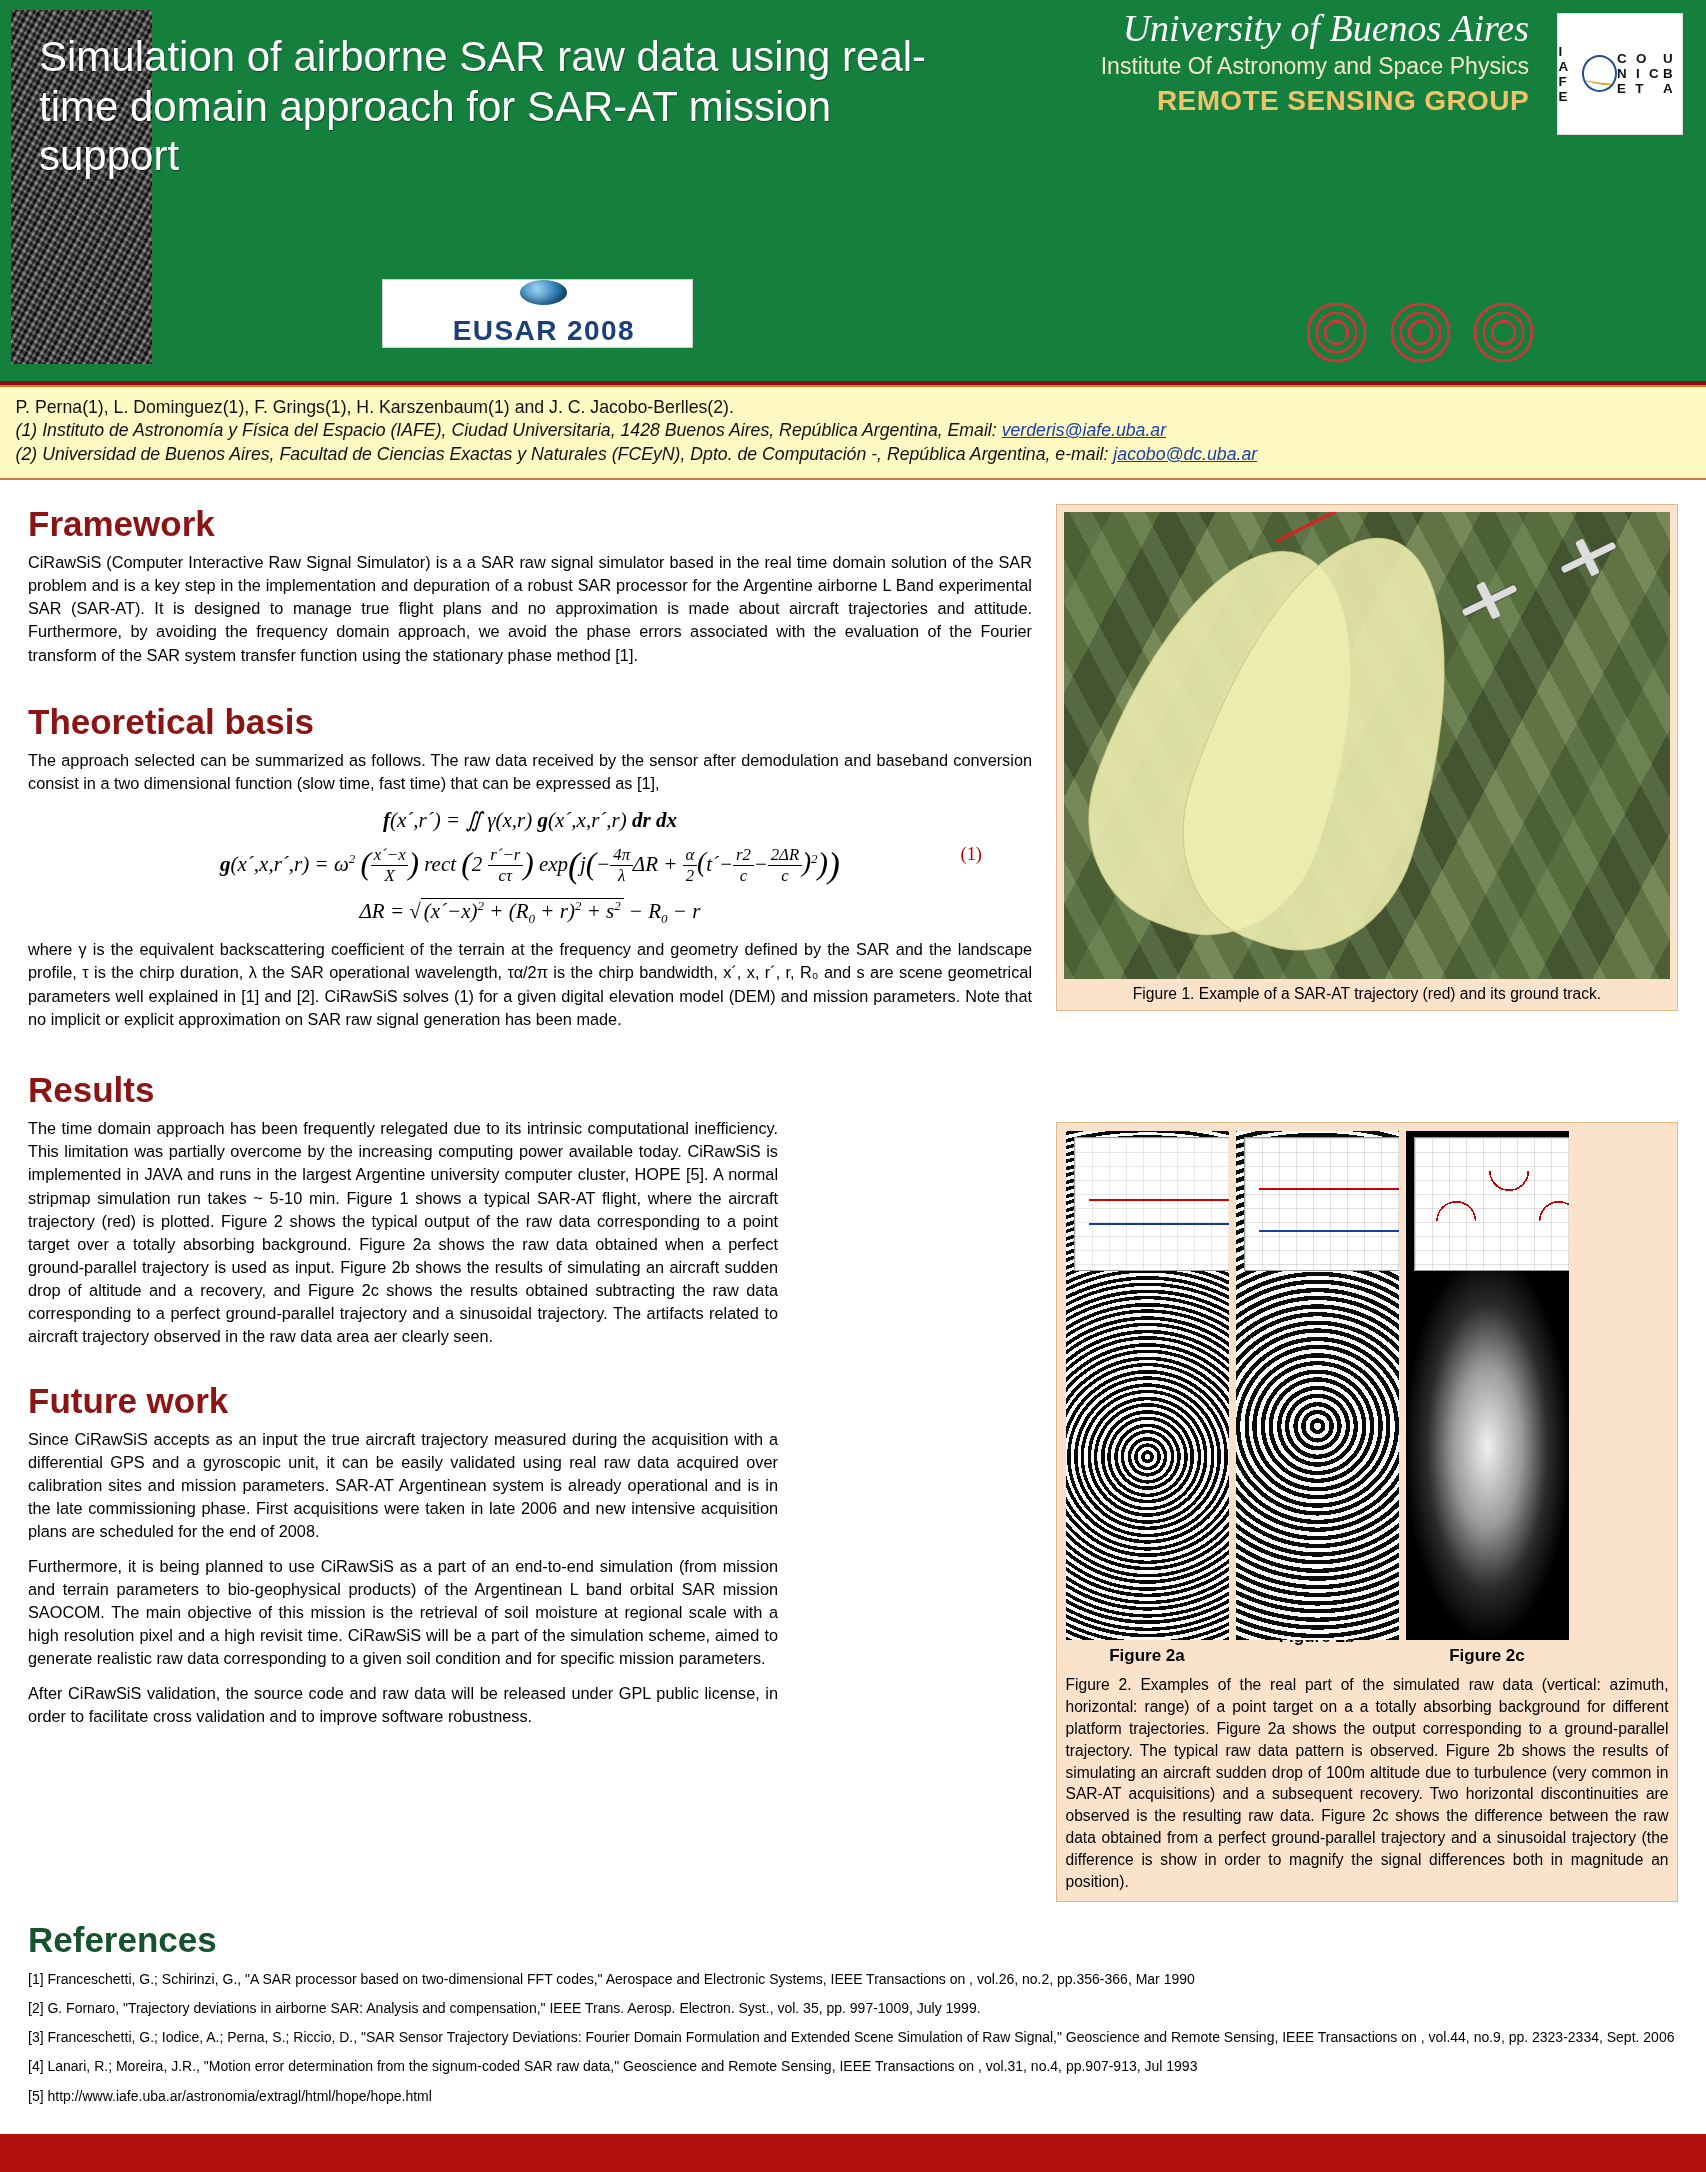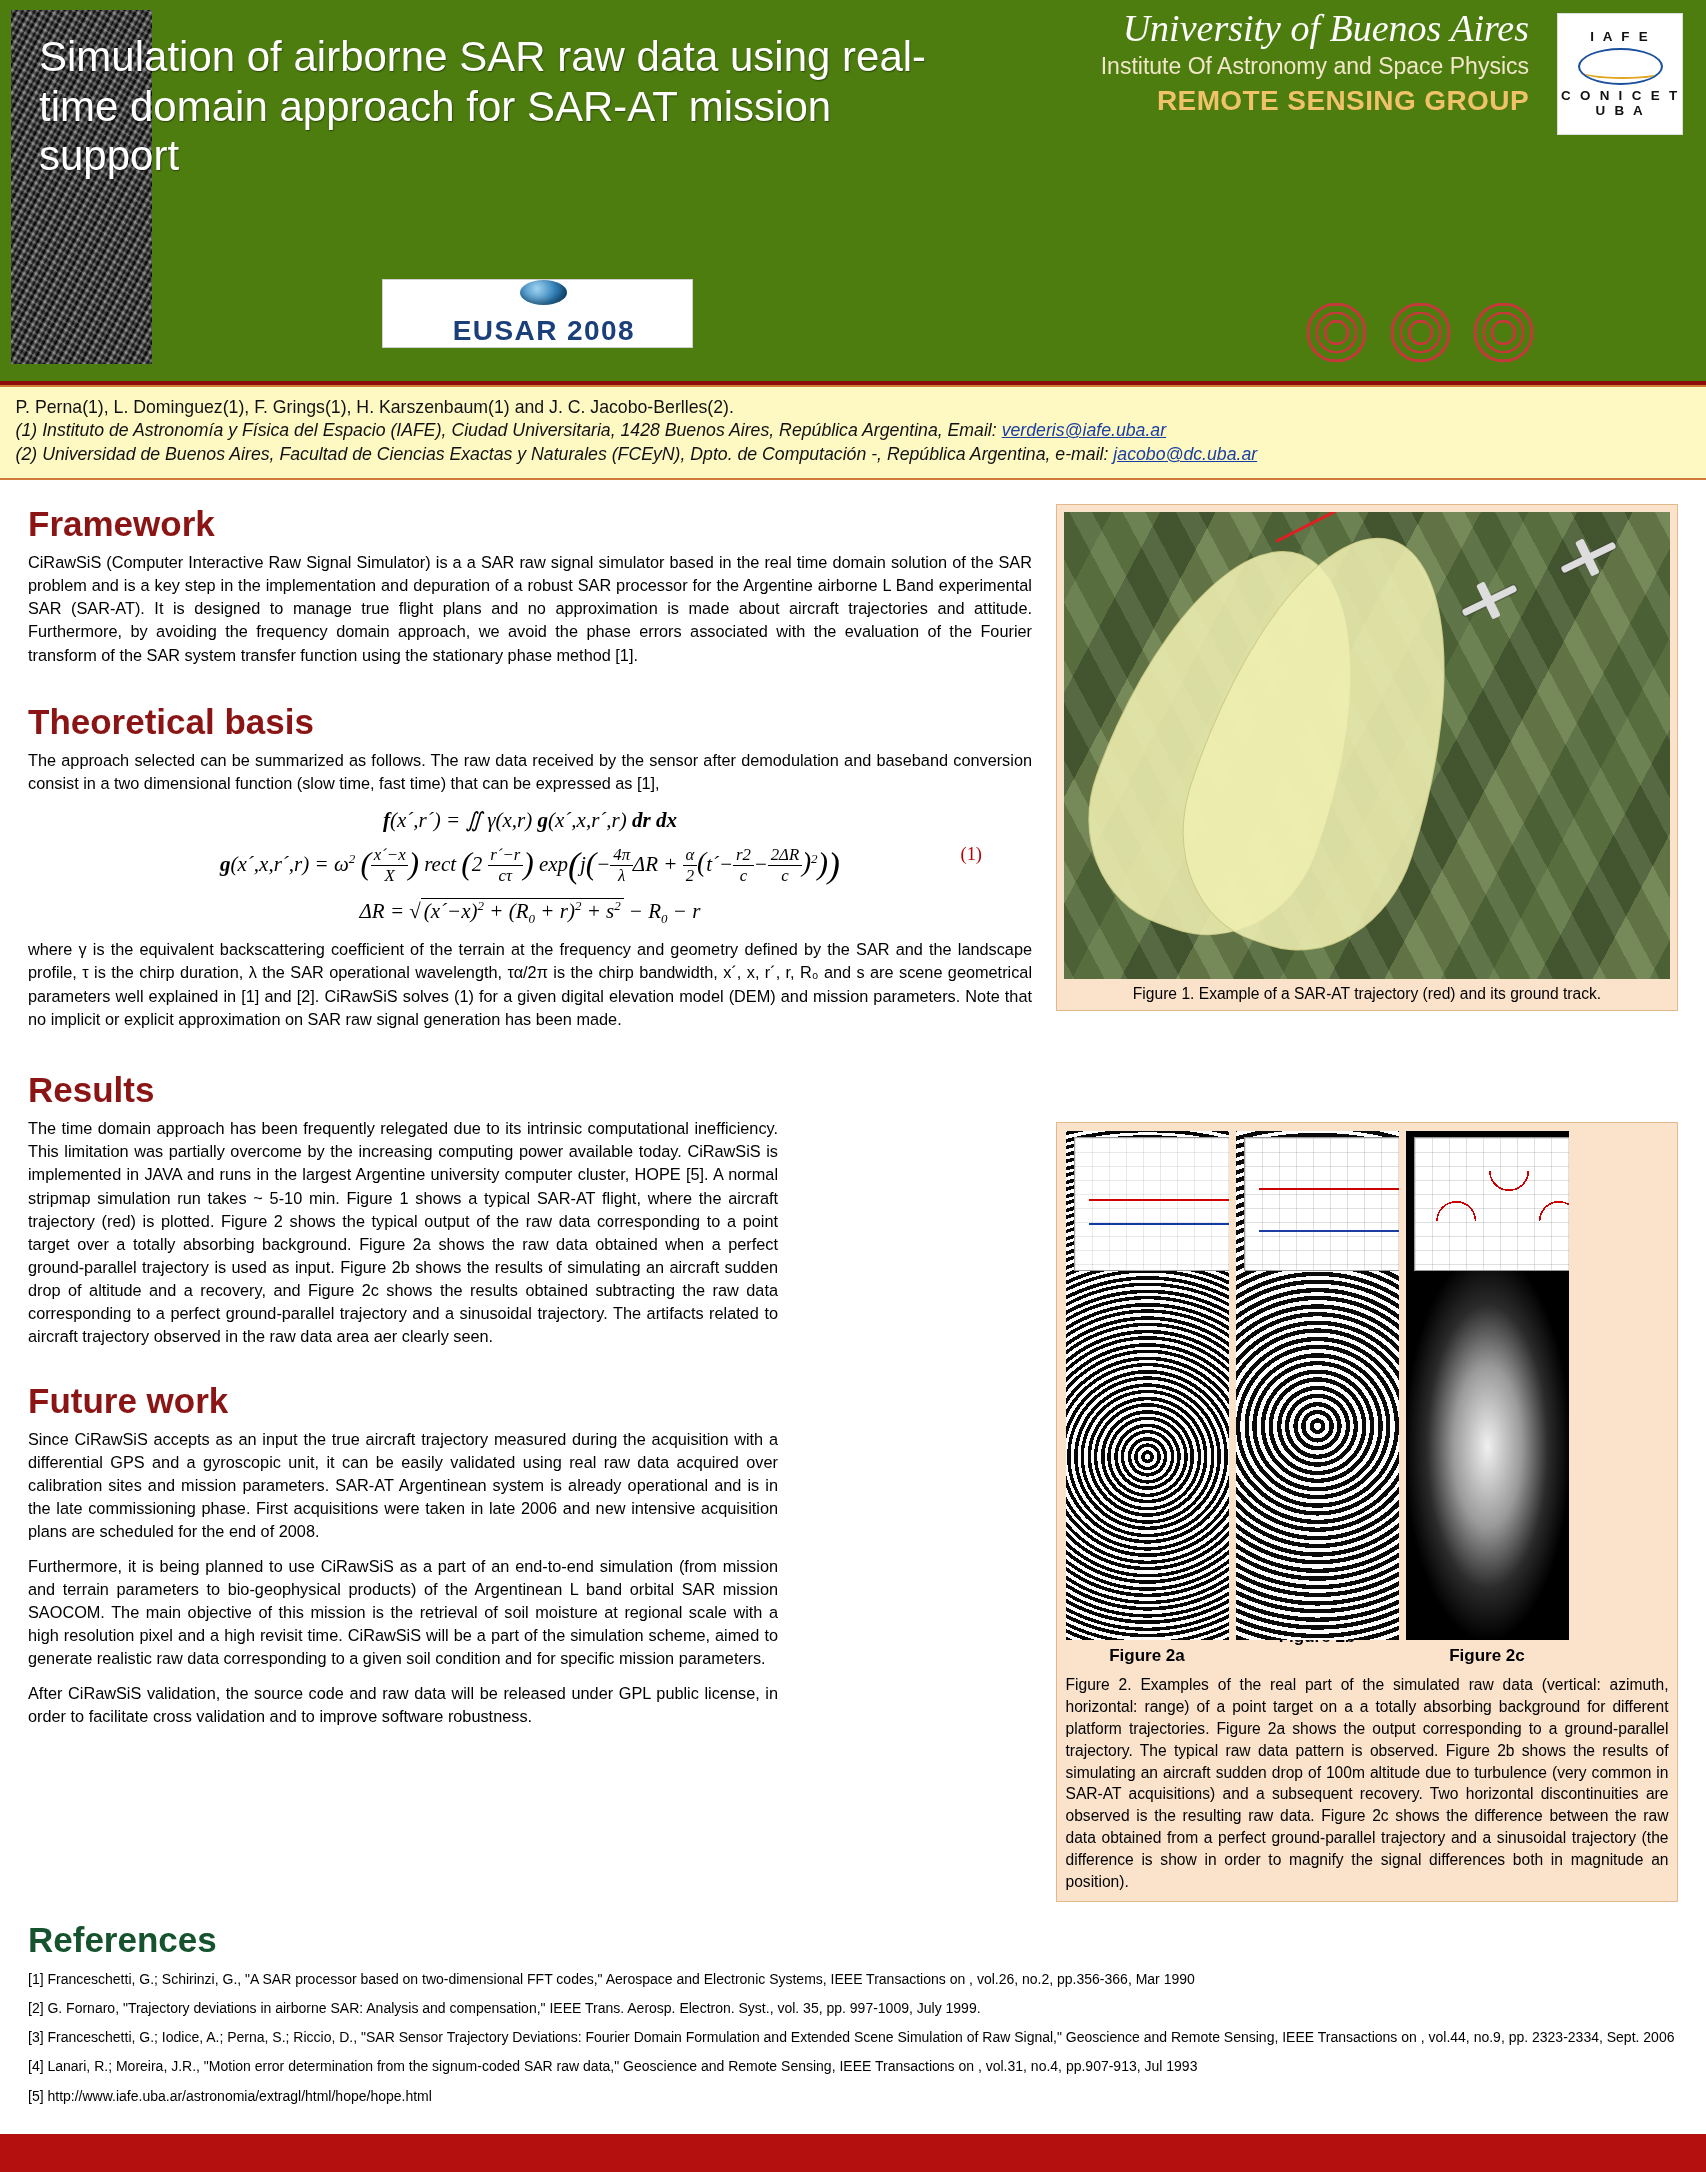--- a/index.html
+++ b/index.html
@@ -9,21 +9,21 @@
     font-family: "Liberation Sans", sans-serif;
     background: #ffffff;
     color: #000;
   }
   .poster { width: 1706px; position: relative; background:#fff; }
 
   
   .header {
     position: relative;
     height: 385px;
-    background: #4d7c0f;
+    background: #15803d;
     border-bottom: 4.2px solid #8d0b0b;
   }
   .header-photo {
     position:absolute; left:11.3px; top:10px; width:141px; height:354px;
     background:
       repeating-linear-gradient(118deg, #2a2a2a 0px, #6e6e6e 2.1px, #1c1c1c 5px, #8a8a8a 7.8px, #333 10.6px),
       repeating-linear-gradient(32deg, rgba(255,255,255,.22) 0px, rgba(0,0,0,.35) 3.5px, rgba(255,255,255,.12) 6.4px);
     background-blend-mode: overlay;
     filter: contrast(1.2);
   }
@@ -33,21 +33,21 @@
     text-shadow: 0.7px 0.7px 1.4px rgba(0,0,0,.45);
   }
   .uba-block { position:absolute; right:177px; top:8.5px; text-align:right; width:552px; }
   .uba-name { font-family:"Liberation Serif", serif; font-style:italic; font-size:38px; color:#fff; line-height:1.05; }
   .uba-sub { font-size:23px; color:#f2e7c9; margin-top:4.2px; }
   .uba-group { font-size:28px; color:#f0c36a; font-weight:bold; margin-top:5.7px; letter-spacing:0.4px; }
 
   .iafe-logo {
     position:absolute; right:22.6px; top:12.7px; width:126px; height:122px;
     background:#fff; border:1.4px solid #ddd;
-    display:flex; flex-direction:column; align-items:center; justify-content:center;
+    display:flex; flex-direction:row; align-items:center; justify-content:center;
     font-size:13.4px; letter-spacing:2.8px; color:#111; font-weight:bold;
   }
   .iafe-logo .ring {
     width:85px; height:37px; margin:3.5px 0;
     border:2.1px solid #1a4f9c; border-radius:50%;
     position:relative; overflow:hidden;
   }
   .iafe-logo .ring:after {
     content:""; position:absolute; left:-4.2px; top:10px; width:93px; height:17px;
     border-bottom:2.8px solid #e0a51e; border-radius:50%;

